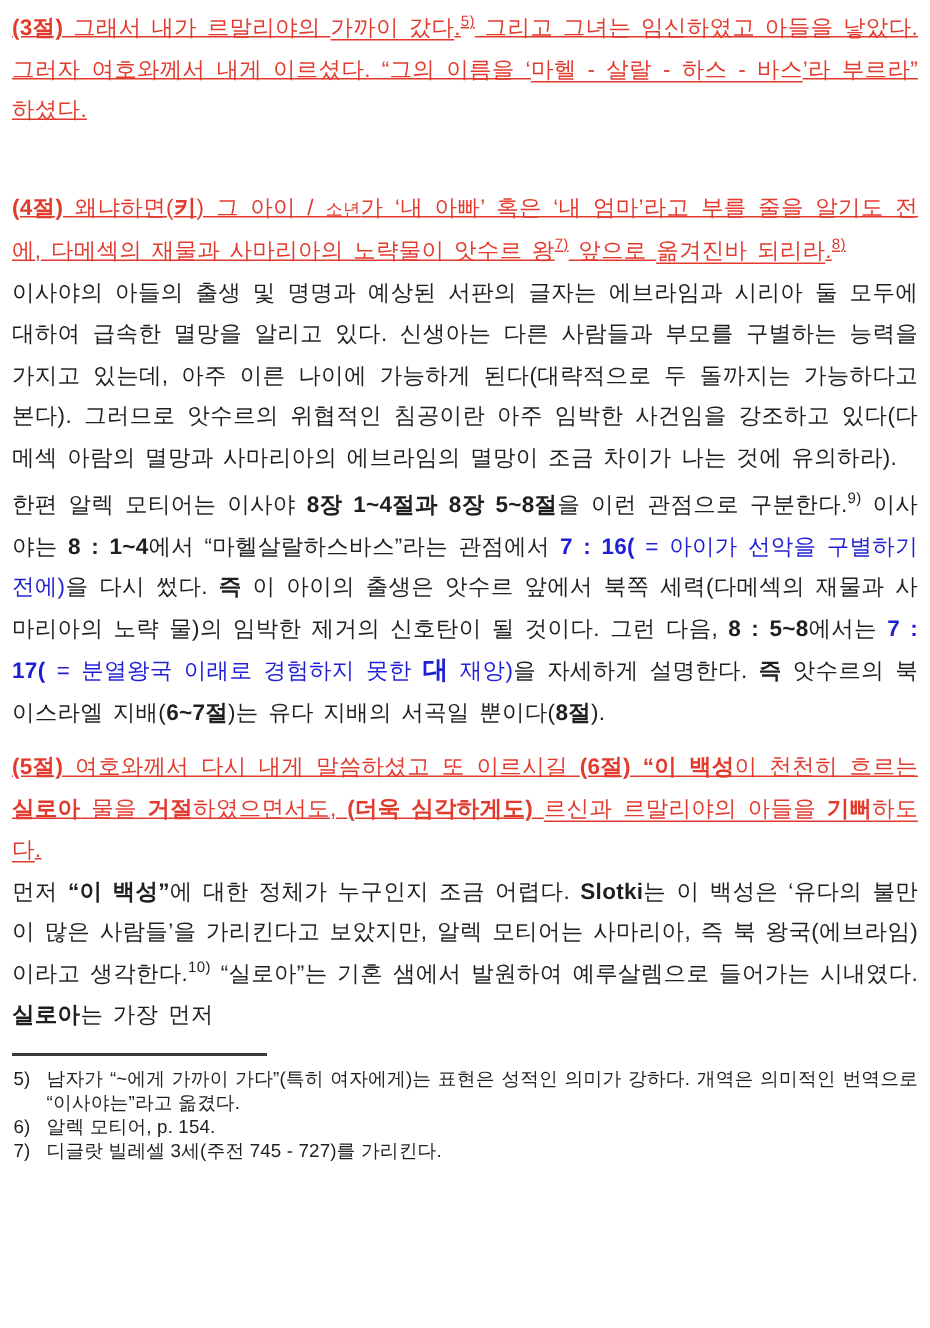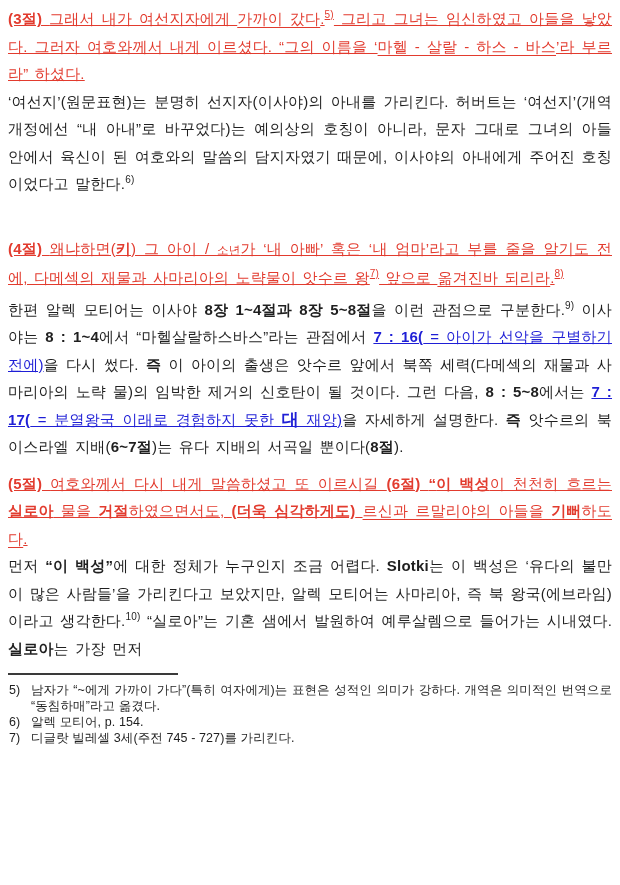--- a/index.html
+++ b/index.html
@@ -22,21 +22,21 @@
     word-spacing: 2px;
   }
   .para.verse { color: var(--red, #e23b2e); }
   
   .gap-none   { margin-top: 0; }
   .gap-small  { margin-top: 4px; }
   .gap-medium { margin-top: 9px; }
   .gap-large  { margin-top: 37px; }
   
   .c-red  { color: var(--red, #e23b2e); text-decoration: underline; }
-  .c-blue { color: var(--blue, #1f1fd6); text-decoration: underline; }
+  .c-blue { color: var(--blue, #1f1fd6); }
   .fw-b   { font-weight: 700; }
   .ul     { text-underline-offset: 3px; }
   .sup    { font-size: 10px; vertical-align: super; line-height: 0; }
   .sm     { font-size: 11.5px; }
   .lg     { font-size: 17px; }
   
   .fn-separator {
     width: 170px;
     border: 0;
     border-top: 2px solid #3a3a3a;
@@ -49,26 +49,26 @@
     text-align: justify;
     letter-spacing: 0.1px;
   }
   .fn-num { position: absolute; left: 1px; top: 0; }
 </style>
 </head>
 <body>
 
 <div class="page">
   <div>
-      <p class="para verse gap-none"><span class="c-red fw-b">(3절) </span><span class="c-red">그래서 내가 여선지자에게 </span><span class="c-red ul">가까이 갔다</span><span class="c-red">.</span><span class="c-red sup">5)</span><span class="c-red"> 그리고 그녀는 임신하였고 아들을 낳았다. 그러자 여호와께서 내게 이르셨다. “그의 이름을 ‘</span><span class="c-red ul">마헬 - 살랄 - 하스 - 바스</span><span class="c-red">’라 부르라” 하셨다.</span></p>
-      <p class="para body gap-none"><span class="">‘여선지’(원문표현)는 분명히 선지자(이사야)의 아내를 가리킨다. 허버트는 ‘여선지’(개역개정에선 “내 아내”로 바꾸었다)는 예의상의 호칭이 아니라, 문자 그대로 그녀의 아들 안에서 육신이 된 여호와의 말씀의 담지자였기 때문에, 이사야의 아내에게 주어진 호칭이었다고 말한다.</span><span class="sup">6)</span></p>
+      <p class="para verse gap-none"><span class="c-red fw-b">(3절) </span><span class="c-red">그래서 내가 르말리야의 </span><span class="c-red ul">가까이 갔다</span><span class="c-red">.</span><span class="c-red sup">5)</span><span class="c-red"> 그리고 그녀는 임신하였고 아들을 낳았다. 그러자 여호와께서 내게 이르셨다. “그의 이름을 ‘</span><span class="c-red ul">마헬 - 살랄 - 하스 - 바스</span><span class="c-red">’라 부르라” 하셨다.</span></p>
       <p class="para verse gap-large"><span class="c-red fw-b">(4절) </span><span class="c-red">왜냐하면(</span><span class="c-red fw-b">키</span><span class="c-red">) 그 아이 / </span><span class="c-red sm">소년</span><span class="c-red">가 ‘내 아빠’ 혹은 ‘내 엄마’라고 부를 줄을 알기도 전에, 다메섹의 재물과 사마리아의 노략물이 앗수르 왕</span><span class="c-red sup">7)</span><span class="c-red"> 앞으로 </span><span class="c-red ul">옮겨진바 되리라</span><span class="c-red">.</span><span class="c-red sup">8)</span></p>
+      <p class="para body gap-none"><span class="">이사야의 아들의 출생 및 명명과 예상된 서판의 글자는 에브라임과 시리아 둘 모두에 대하여 급속한 멸망을 알리고 있다. 신생아는 다른 사람들과 부모를 구별하는 능력을 가지고 있는데, 아주 이른 나이에 가능하게 된다(대략적으로 두 돌까지는 가능하다고 본다). 그러므로 앗수르의 위협적인 침공이란 아주 임박한 사건임을 강조하고 있다(다메섹 아람의 멸망과 사마리아의 에브라임의 멸망이 조금 차이가 나는 것에 유의하라).</span></p>
       <p class="para body gap-small"><span class="">한편 알렉 모티어는 이사야 </span><span class="fw-b ul">8장 1~4절과 8장 5~8절</span><span class="">을 이런 관점으로 구분한다.</span><span class="sup">9)</span><span class=""> 이사야는 </span><span class="fw-b">8 : 1~4</span><span class="">에서 “마헬살랄하스바스”라는 관점에서 </span><span class="c-blue fw-b">7 : 16(</span><span class="c-blue"> = 아이가 선악을 구별하기 전에)</span><span class="">을 다시 썼다. </span><span class="fw-b">즉</span><span class=""> 이 아이의 출생은 </span><span class="ul">앗수르 앞에서 북쪽 세력(다메섹의 재물과 사마리아의 노략 물)의 임박한 제거의 신호탄</span><span class="">이 될 것이다. 그런 다음, </span><span class="fw-b">8 : 5~8</span><span class="">에서는 </span><span class="c-blue fw-b">7 : 17(</span><span class="c-blue"> = 분열왕국 이래로 경험하지 못한 </span><span class="c-blue fw-b lg">대</span><span class="c-blue"> 재앙)</span><span class="">을 자세하게 설명한다. </span><span class="fw-b">즉</span><span class=""> 앗수르의 북 이스라엘 지배(</span><span class="fw-b">6~7절</span><span class="">)는 유다 지배의 서곡일 뿐이다(</span><span class="fw-b">8절</span><span class="">).</span></p>
       <p class="para verse gap-medium"><span class="c-red fw-b">(5절) </span><span class="c-red">여호와께서 다시 내게 말씀하셨고 또 이르시길 </span><span class="c-red fw-b">(6절) </span><span class="c-red fw-b">“</span><span class="c-red fw-b">이 백성</span><span class="c-red">이 천천히 흐르는 </span><span class="c-red fw-b">실로아</span><span class="c-red"> 물을 </span><span class="c-red fw-b">거절</span><span class="c-red">하였으면서도, </span><span class="c-red fw-b">(더욱 심각하게도)</span><span class="c-red"> </span><span class="c-red ul">르신과 르말리야의 아들을 </span><span class="c-red ul fw-b">기뻐</span><span class="c-red ul">하도다</span><span class="c-red">.</span></p>
       <p class="para body gap-none"><span class="">먼저 </span><span class="fw-b">“이 백성”</span><span class="">에 대한 정체가 누구인지 조금 어렵다. </span><span class="fw-b">Slotki</span><span class="">는 이 백성은 ‘</span><span class="ul">유다의</span><span class=""> 불만이 많은 사람들’을 가리킨다고 보았지만, 알렉 모티어는 </span><span class="ul">사마리아</span><span class="">, 즉 북 왕국(에브라임)이라고 생각한다.</span><span class="sup">10)</span><span class=""> “실로아”는 기혼 샘에서 발원하여 예루살렘으로 들어가는 시내였다. </span><span class="fw-b">실로아</span><span class="">는 가장 먼저</span></p>
     </div>
   <hr class="fn-separator">
   <div class="footnotes">
-      <div class="footnote"><span class="fn-num">5)</span><span><span class="">남자가 “~에게 가까이 가다”(특히 여자에게)는 표현은 성적인 의미가 강하다. 개역은 의미적인 번역으로 “동침하매”라고 옮겼다.</span></span></div>
+      <div class="footnote"><span class="fn-num">5)</span><span><span class="">남자가 “~에게 가까이 가다”(특히 여자에게)는 표현은 성적인 의미가 강하다. 개역은 의미적인 번역으로 “이사야는”라고 옮겼다.</span></span></div>
       <div class="footnote"><span class="fn-num">6)</span><span><span class="">알렉 모티어, p. 154.</span></span></div>
       <div class="footnote"><span class="fn-num">7)</span><span><span class="">디글랏 빌레셀 3세(주전 745 - 727)를 가리킨다.</span></span></div>
     </div>
 </div>
 
 </body></html>

